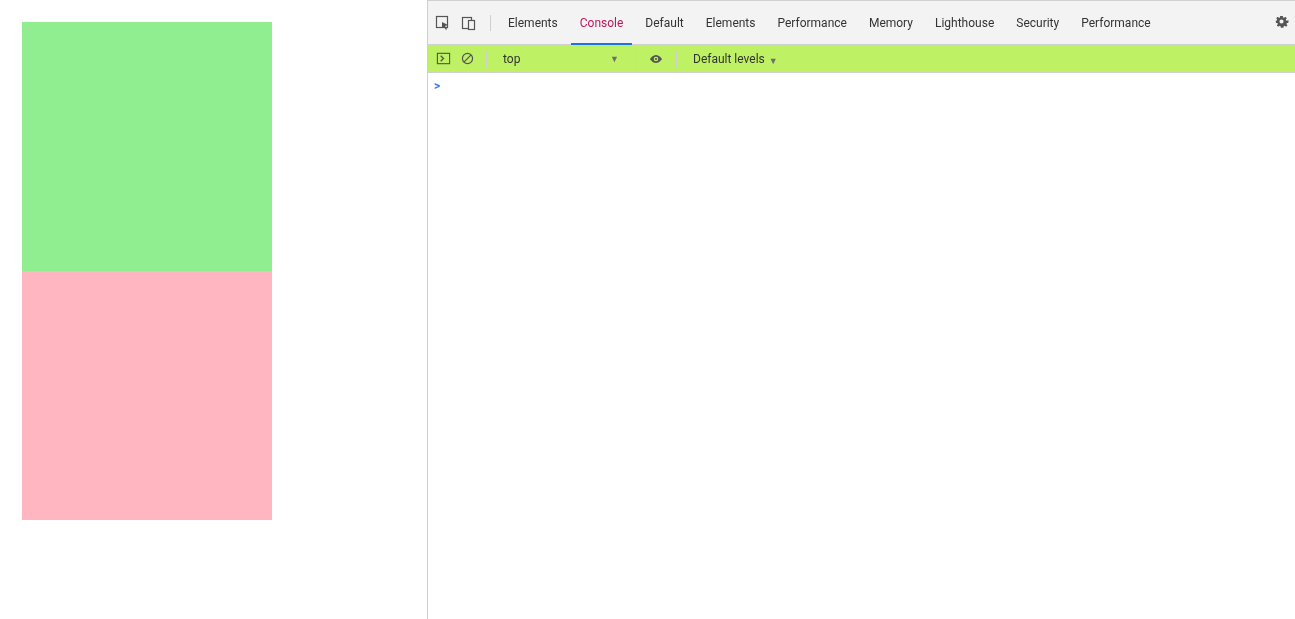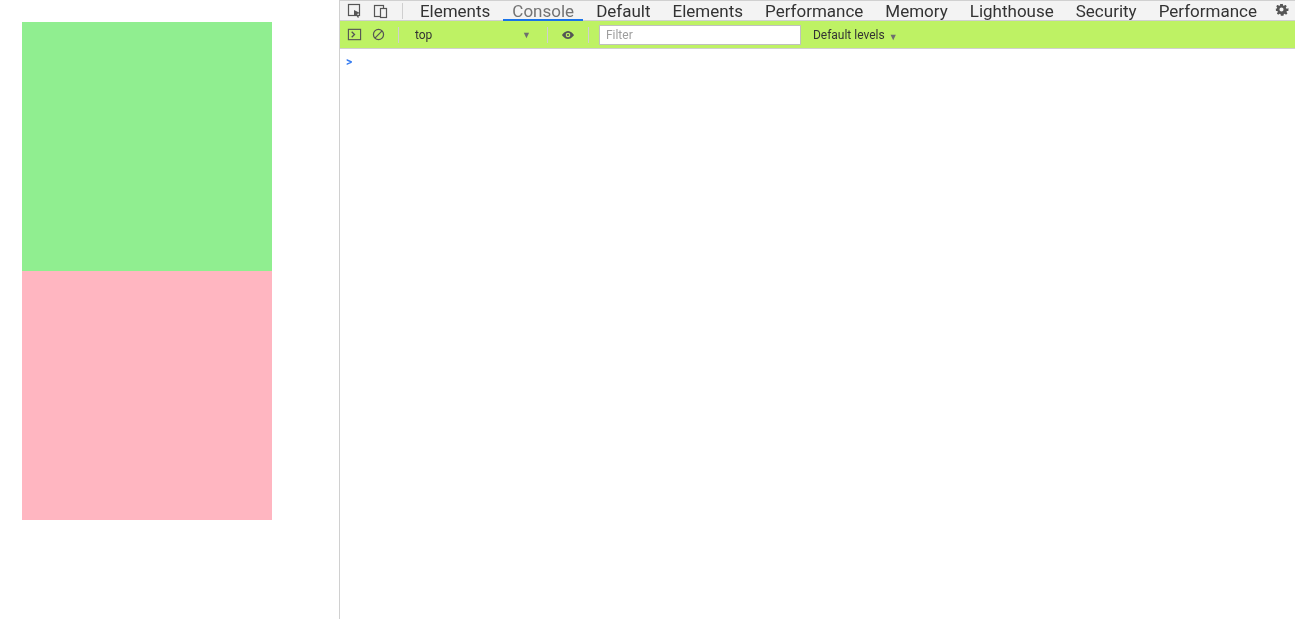--- a/index.html
+++ b/index.html
@@ -40,26 +40,26 @@
     }
     .devtools {
       flex: 1;
       height: 100%;
       background: #fff;
       display: flex;
       flex-direction: column;
       border-top: 1px solid #d0d0d0;
     }
     .tabs-bar {
-      height: 20px;
+      height: 44px;
       display: flex;
       align-items: center;
       border-bottom: 1px solid #d0d0d0;
       background: #f3f3f3;
-      font-size: 17px;
+      font-size: 12px;
       color: #333;
     }
     .tabs-left-icons {
       display: flex;
       align-items: center;
       padding: 0 6px;
       gap: 8px;
     }
     .icon-btn {
       width: 18px;
@@ -84,21 +84,21 @@
     .tab {
       padding: 0 11px;
       height: 100%;
       display: flex;
       align-items: center;
       cursor: pointer;
       color: #333;
       position: relative;
     }
     .tab.active {
-      color: #737373;
+      color: #be185d;
     }
     .tab.active::after {
       content: "";
       position: absolute;
       left: 2px;
       right: 2px;
       bottom: -1px;
       height: 2px;
       background: #1a73e8;
     }
@@ -259,21 +259,20 @@
       <span class="tri">▼</span>
     </div>
     <span class="small-divider"></span>
     <span class="eye-btn">
       <svg width="16" height="16" viewBox="0 0 16 16">
         <path d="M8 4C4.5 4 2 8 2 8s2.5 4 6 4 6-4 6-4-2.5-4-6-4zm0 6.3A2.3 2.3 0 1 1 8 5.7a2.3 2.3 0 0 1 0 4.6z" fill="#555"></path>
         <circle cx="8" cy="8" r="1.1" fill="#555"></circle>
       </svg>
     </span>
     <span class="small-divider"></span>
-    <input class="filter-input" type="text" placeholder="Filter" style="">
     <div class="levels-selector">
       <span>Default levels</span>
       <span class="tri">▼</span>
     </div>
   </div>
 
   <div class="console-body">
     <div class="prompt-line">
       <span class="prompt-caret">&gt;</span>
     </div>

